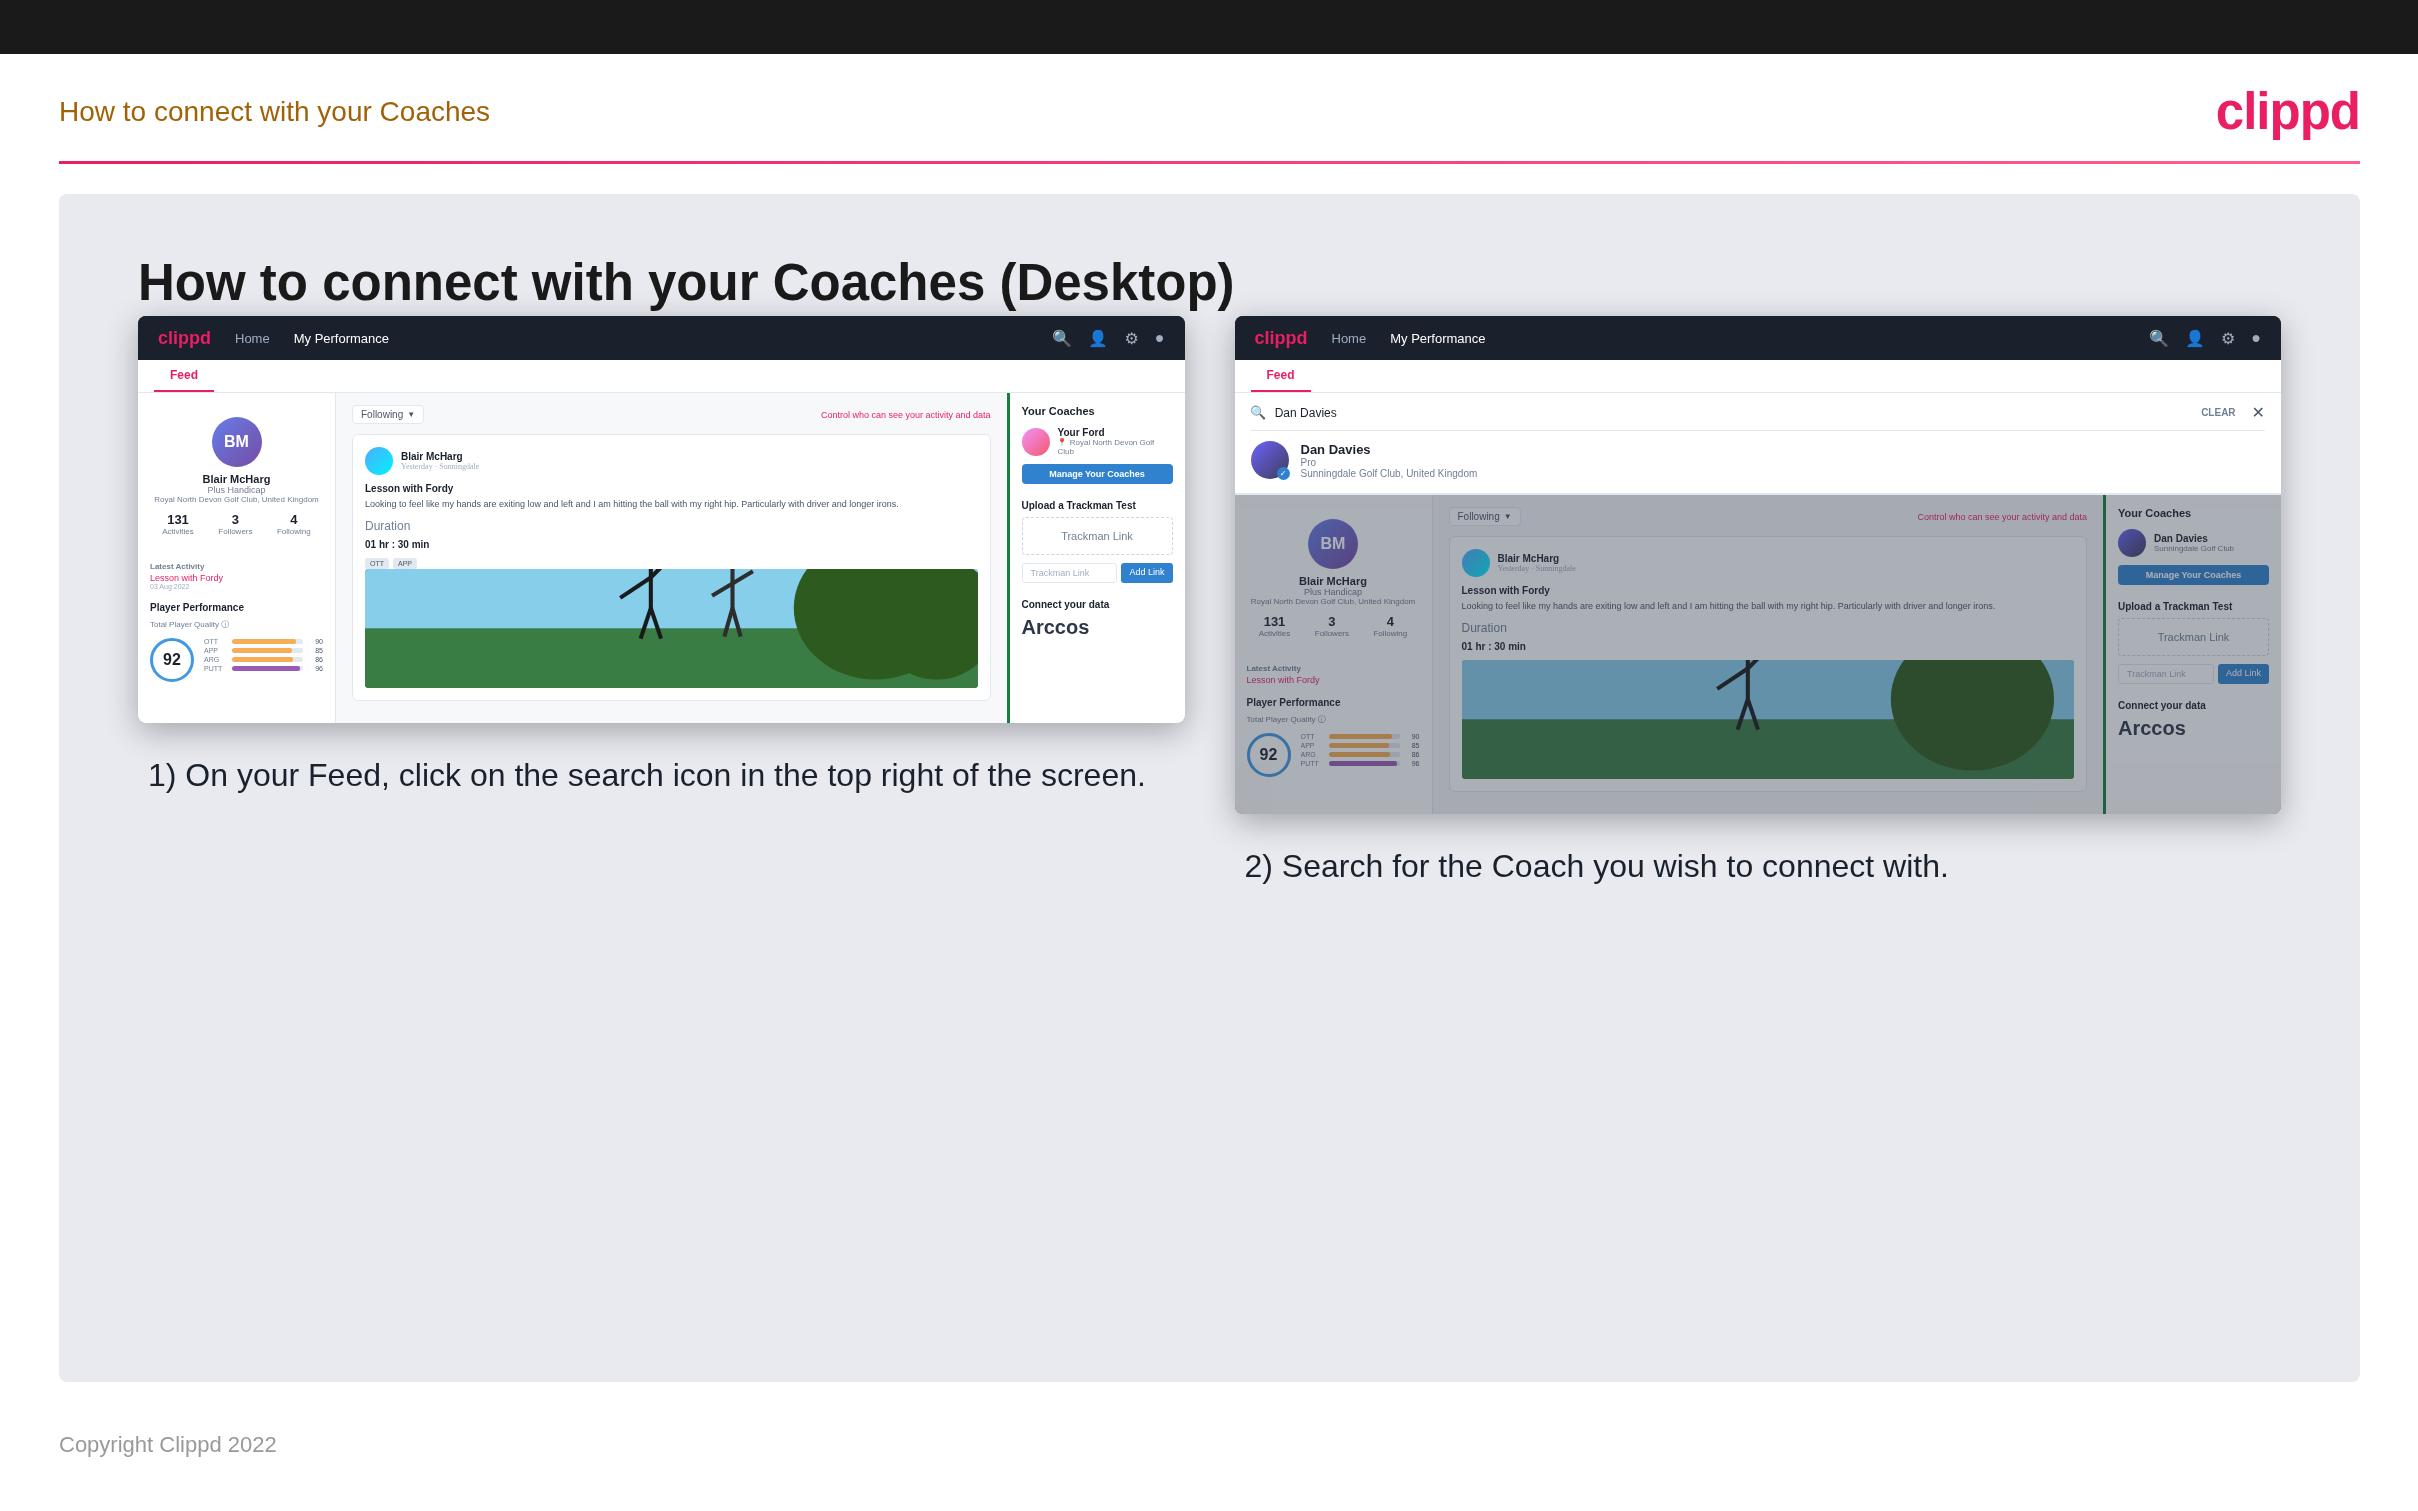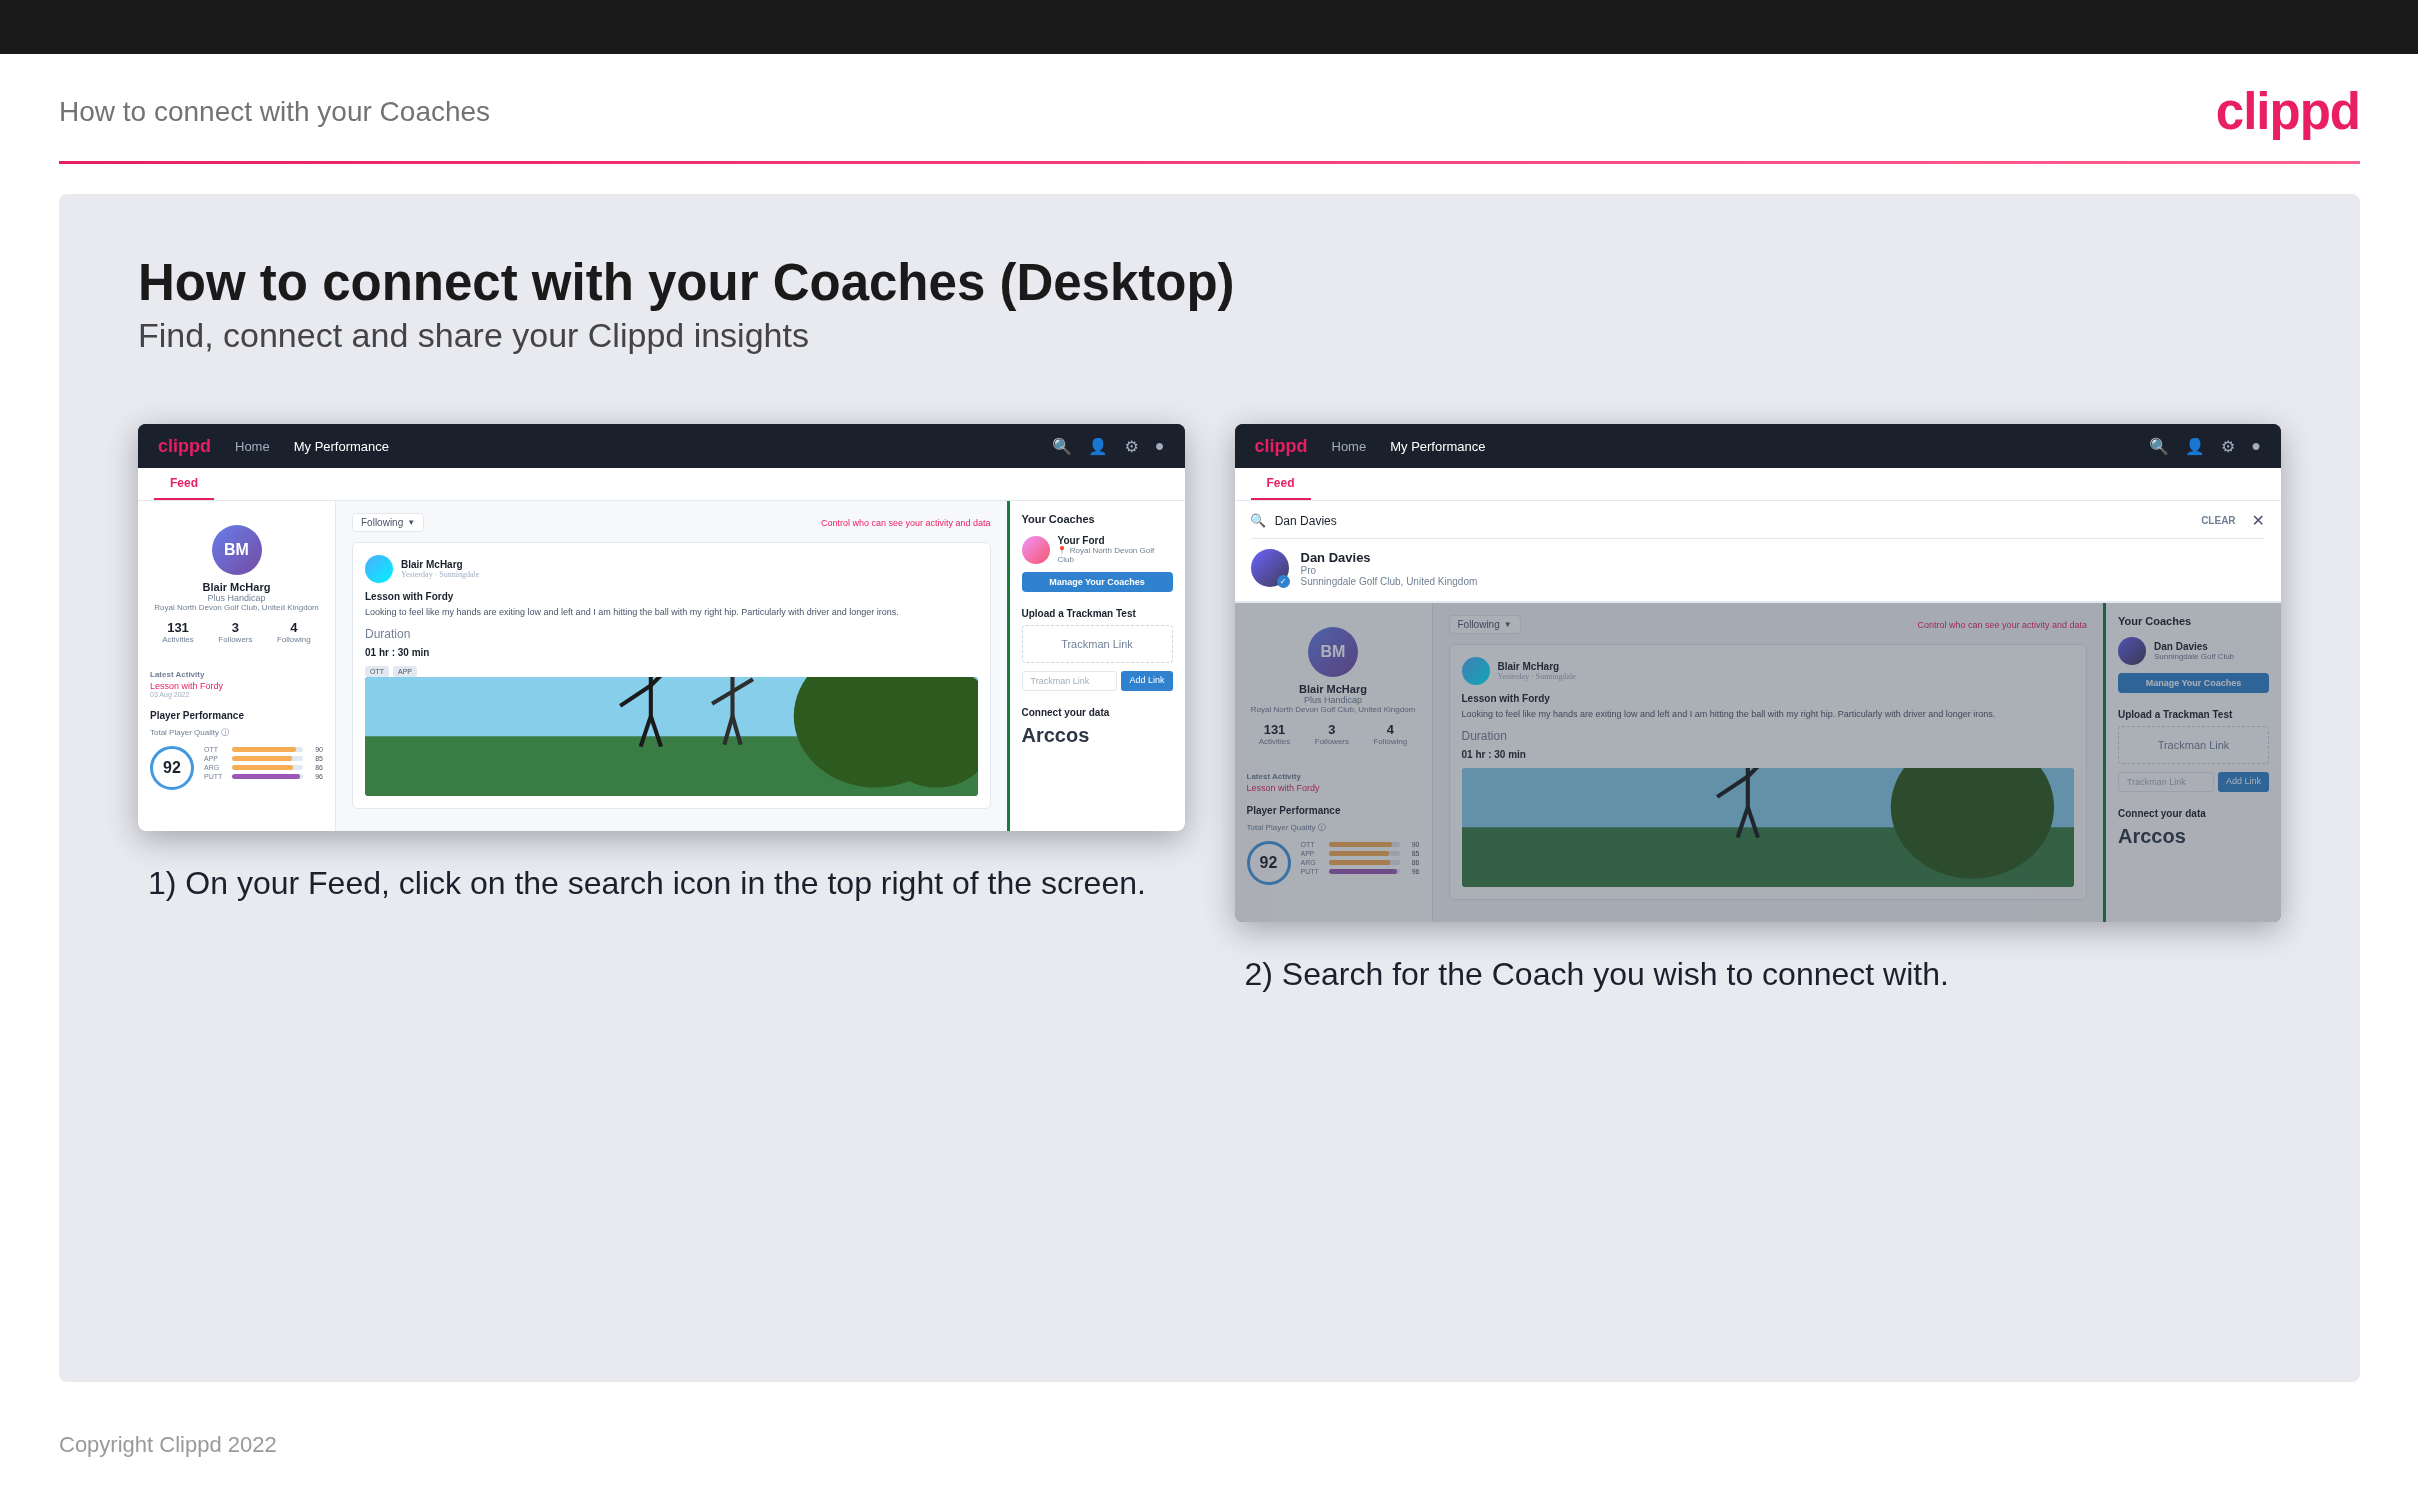--- a/index.html
+++ b/index.html
@@ -20,21 +20,21 @@
     
     .header {
       display: flex;
       align-items: center;
       justify-content: space-between;
       padding: 28px 59px 20px;
       background: #fff;
     }
     .header-title {
       font-size: 28px;
-      color: #737373;
+      color: #a16207;
       font-weight: 400;
     }
     .logo-text {
       font-size: 51px;
       font-weight: 700;
       color: #e91e63;
       letter-spacing: -1px;
     }
 
     
@@ -458,21 +458,20 @@
 <div class="header">
   <span class="header-title">How to connect with your Coaches</span>
   <span class="logo-text">clippd</span>
 </div>
 
 <div class="divider"></div>
 
 <div class="main-content">
 
   <div class="page-heading">How to connect with your Coaches (Desktop)</div>
-  <div class="page-subheading">Find, connect and share your Clippd insights</div>
 
   <div class="screenshots-row">
 
     <div class="screenshot-block">
       <div class="screenshot-frame">
 
         <div class="app-nav">
           <span class="app-nav-logo">clippd</span>
           <span class="app-nav-item">Home</span>
           <span class="app-nav-item active">My Performance</span>

